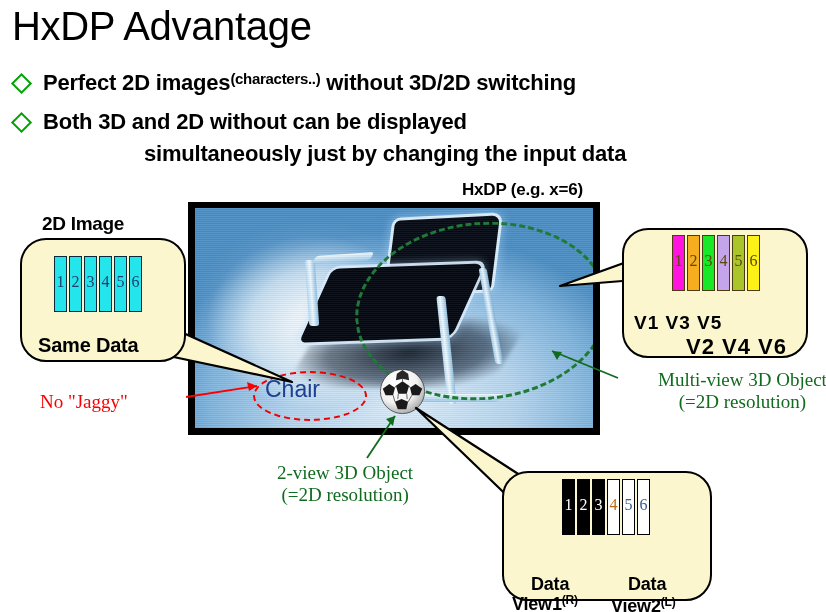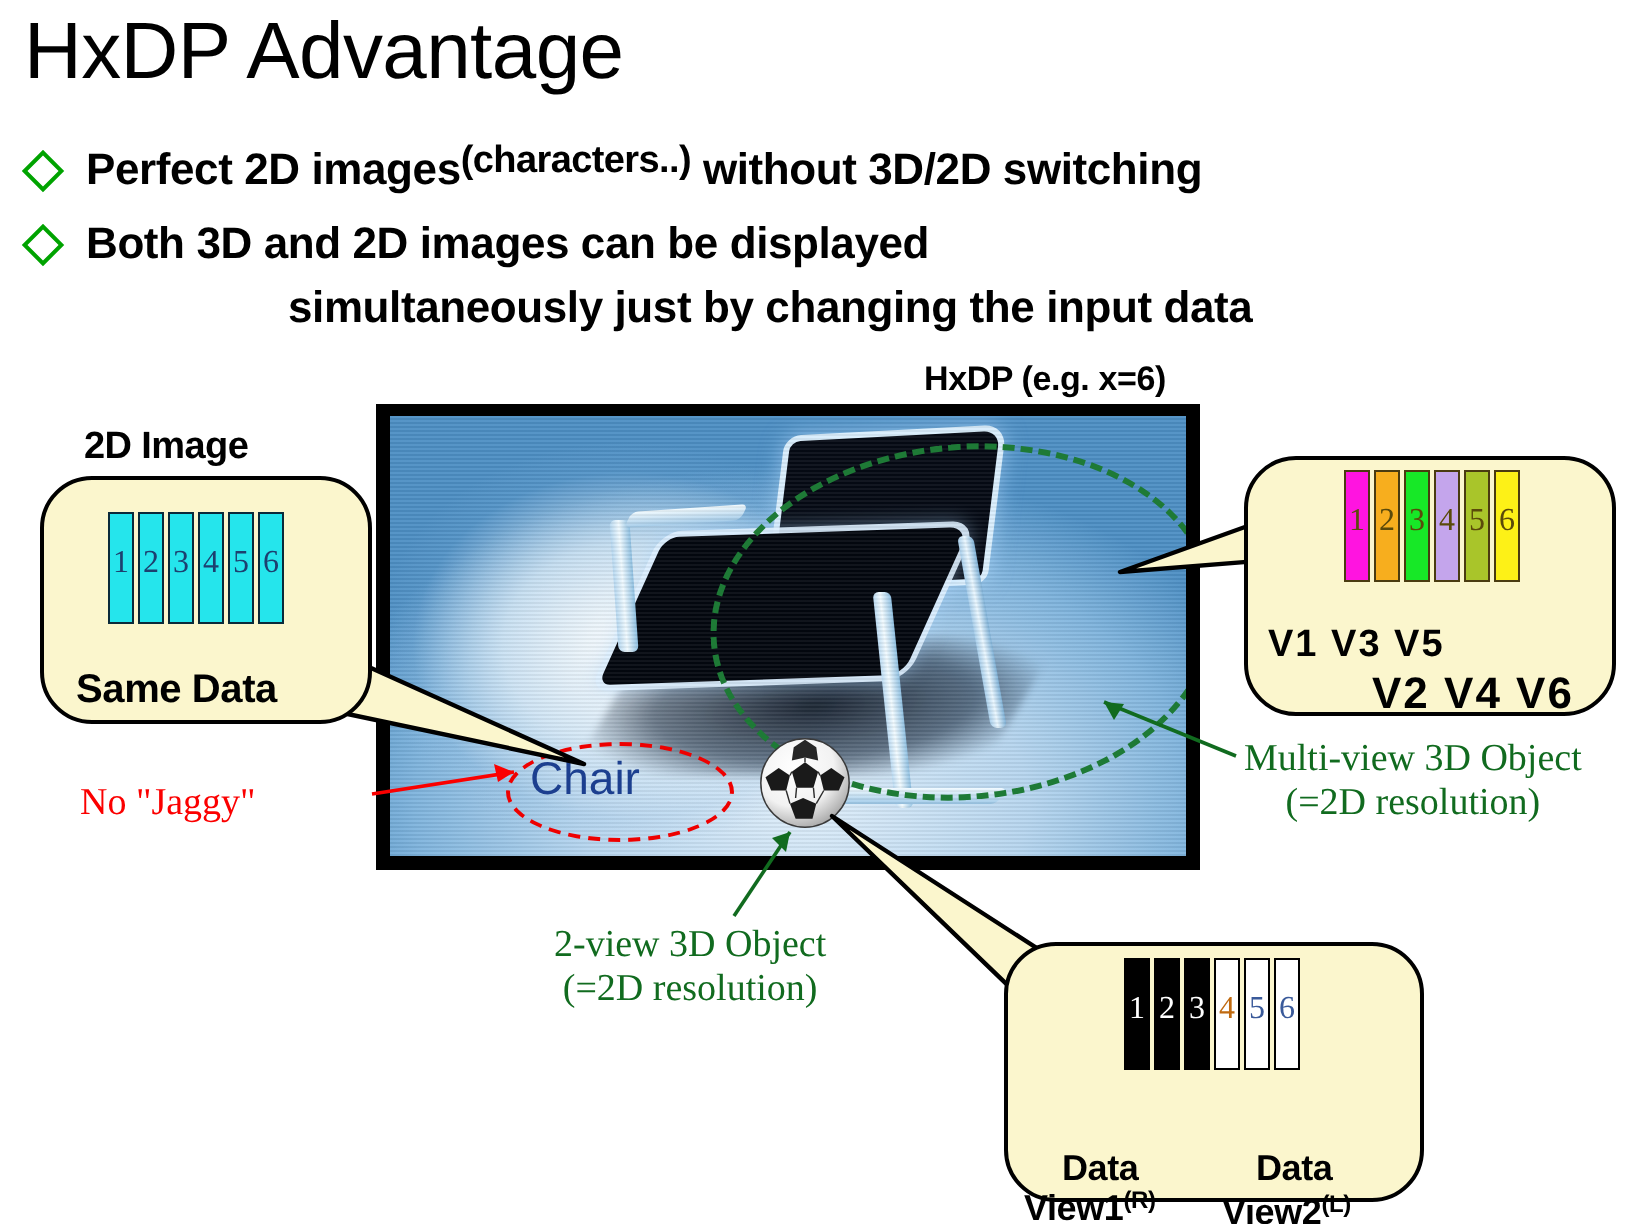--- a/index.html
+++ b/index.html
@@ -48,21 +48,21 @@
   .diamond {
     display: inline-block;
     width: 15px; height: 15px;
     border: 2.2px solid #00a300;
     transform: rotate(45deg);
     vertical-align: -1px;
     margin-right: 14px;
     box-sizing: border-box;
   }
   .sup-note {
-    font-size: 19px;
+    font-size: 15px;
     font-weight: bold;
     vertical-align: 6px;
     letter-spacing: -0.3px;
   }
 
   
   #photo-frame {
     position: absolute;
     left: 188px;
     top: 202px;
@@ -271,21 +271,21 @@
     white-space: nowrap;
     line-height: 1.18;
   }
   #anno-jaggy {
     left: 40px; top: 391px;
     color: #fb0000;
     font-size: 19px;
     text-align: center;
   }
   #anno-multiview {
-    left: 622px; top: 369px;
+    left: 658px; top: 369px;
     color: #116b1f;
     font-size: 19px;
     text-align: center;
   }
   #anno-2view {
     left: 277px; top: 462px;
     color: #116b1f;
     font-size: 19px;
     text-align: center;
   }
@@ -311,21 +311,21 @@
 
 <div class="slide">
 
   <div id="slide-title">HxDP Advantage</div>
 
   <div class="bullet-row" id="bullet-1">
     <span class="diamond"></span><span>Perfect 2D images</span><span class="sup-note">(characters..)</span> <span>without 3D/2D switching</span>
   </div>
 
   <div class="bullet-row" id="bullet-2">
-    <span class="diamond"></span><span>Both 3D and 2D images can be displayed</span>
+    <span class="diamond"></span><span>Both 3D and 2D without can be displayed</span>
   </div>
   <div class="bullet-row" id="bullet-2-cont">simultaneously just by changing the input data</div>
 
   <div id="hxdp-label">HxDP (e.g. x=6)</div>
 
   <div id="photo-frame">
     <div id="photo-scene">
       <div class="chair-part" id="chair-shadow"></div>
       <div class="chair-part" id="chair-back"></div>
       <div class="chair-part" id="chair-seat"></div>

